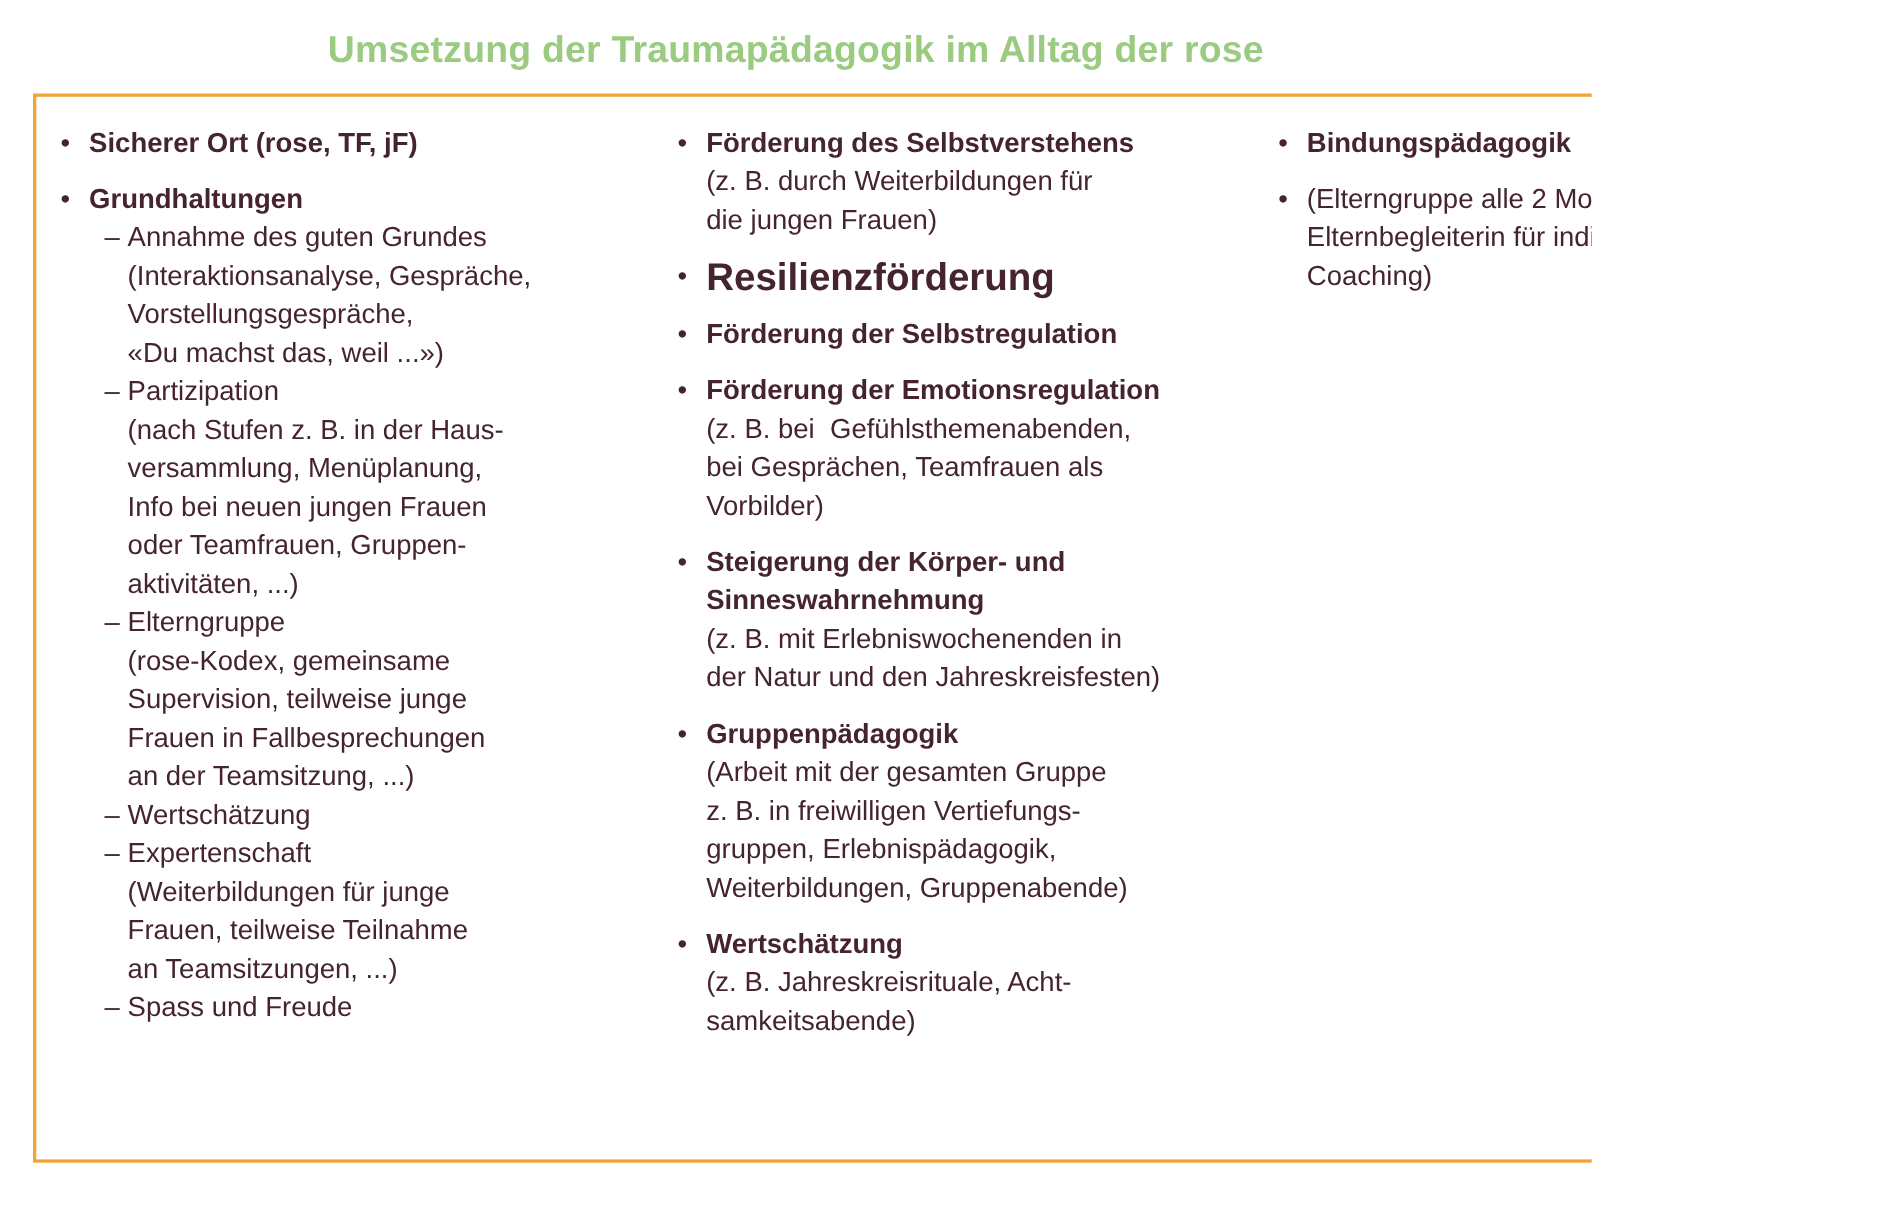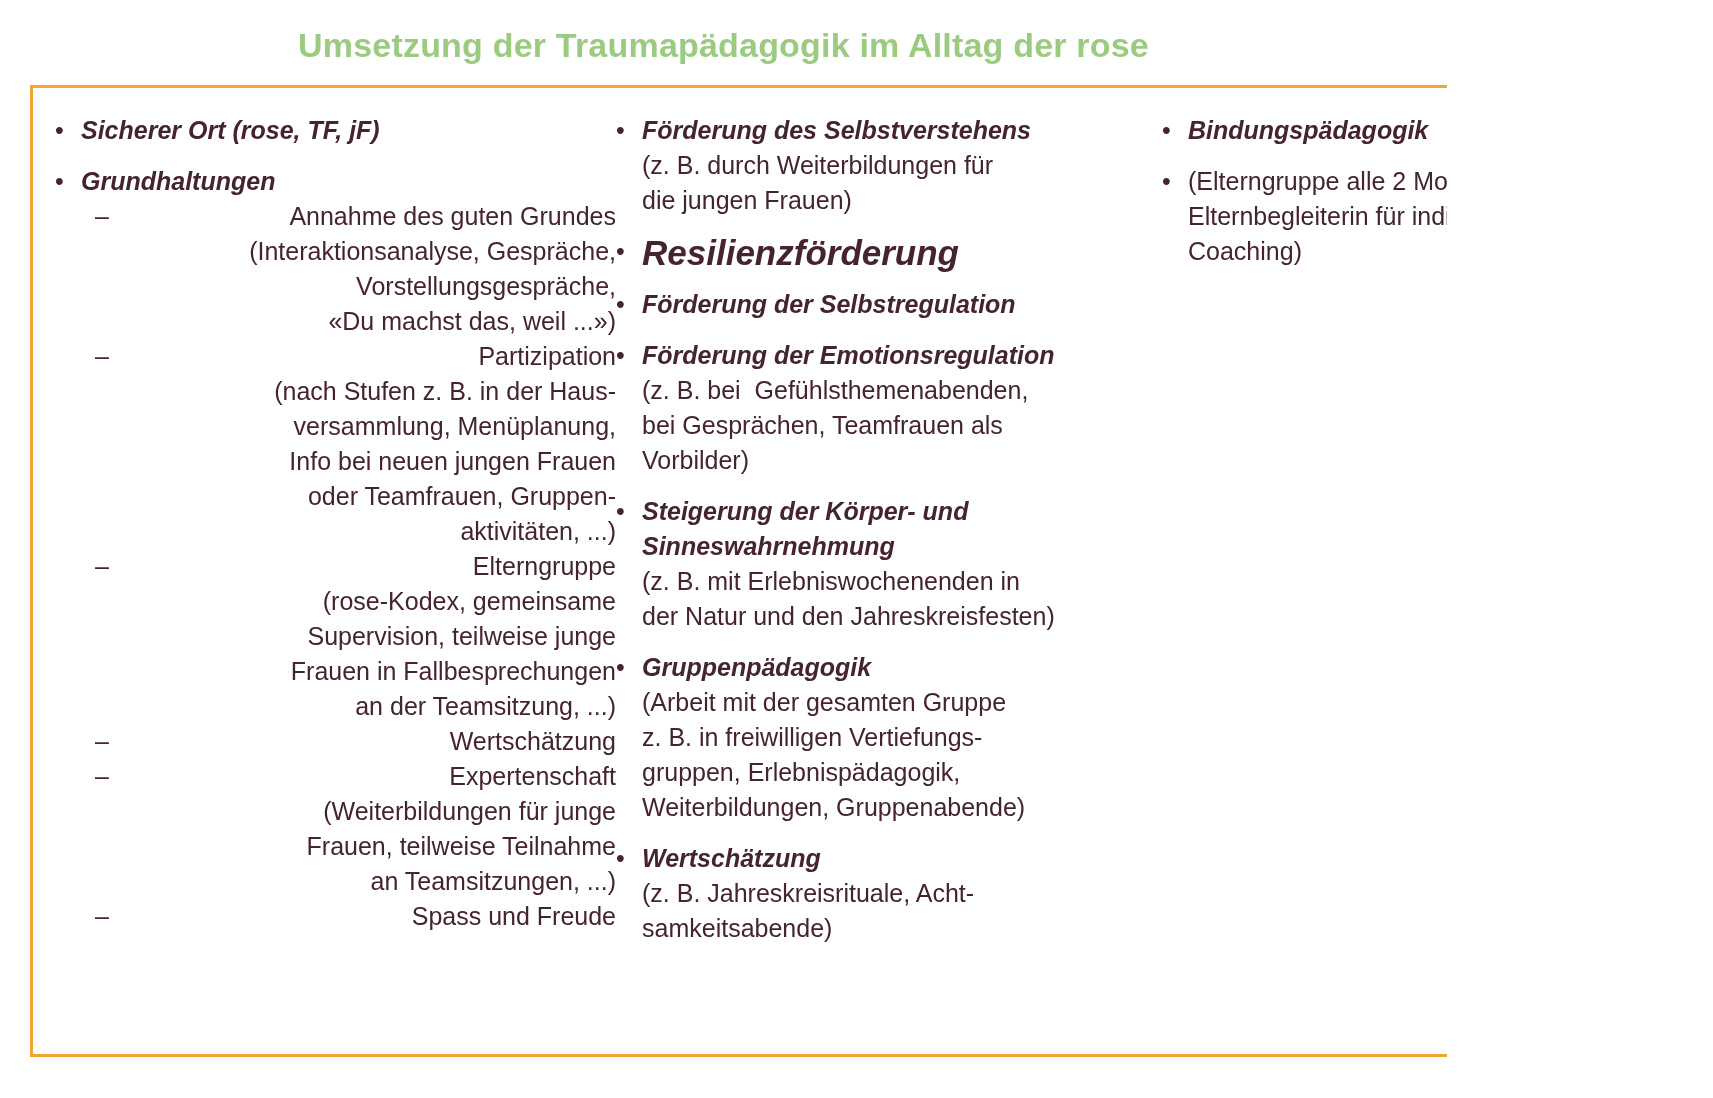--- a/index.html
+++ b/index.html
@@ -51,40 +51,39 @@
   }
   .bullet {
     flex: none;
     width: 26px;
     font-size: 25px;
   }
   .item-content { flex: 1; min-width: 0; }
   .item-title {
     font-weight: 700;
     white-space: pre-wrap;
-    font-style: italic;
   }
   .item-title.large {
     font-size: 35px;
     line-height: 37px;
   }
   .item-body {
     font-weight: 400;
     white-space: pre-wrap;
   }
   .sub-item {
     display: flex;
     align-items: flex-start;
     margin-left: 14px;
   }
   .dash {
     flex: none;
     width: 21px;
   }
-  .sub-content { flex: 1; min-width: 0; text-align: right; }
+  .sub-content { flex: 1; min-width: 0; }
   .sub-title { white-space: pre-wrap; }
   .sub-body { white-space: pre-wrap; }
 </style>
 </head>
 <body>
 
 <div class="page">
   <h1 class="page-title">Umsetzung der Traumapädagogik im Alltag der rose</h1>
   <div class="content-box">
     <div class="col col-1">

